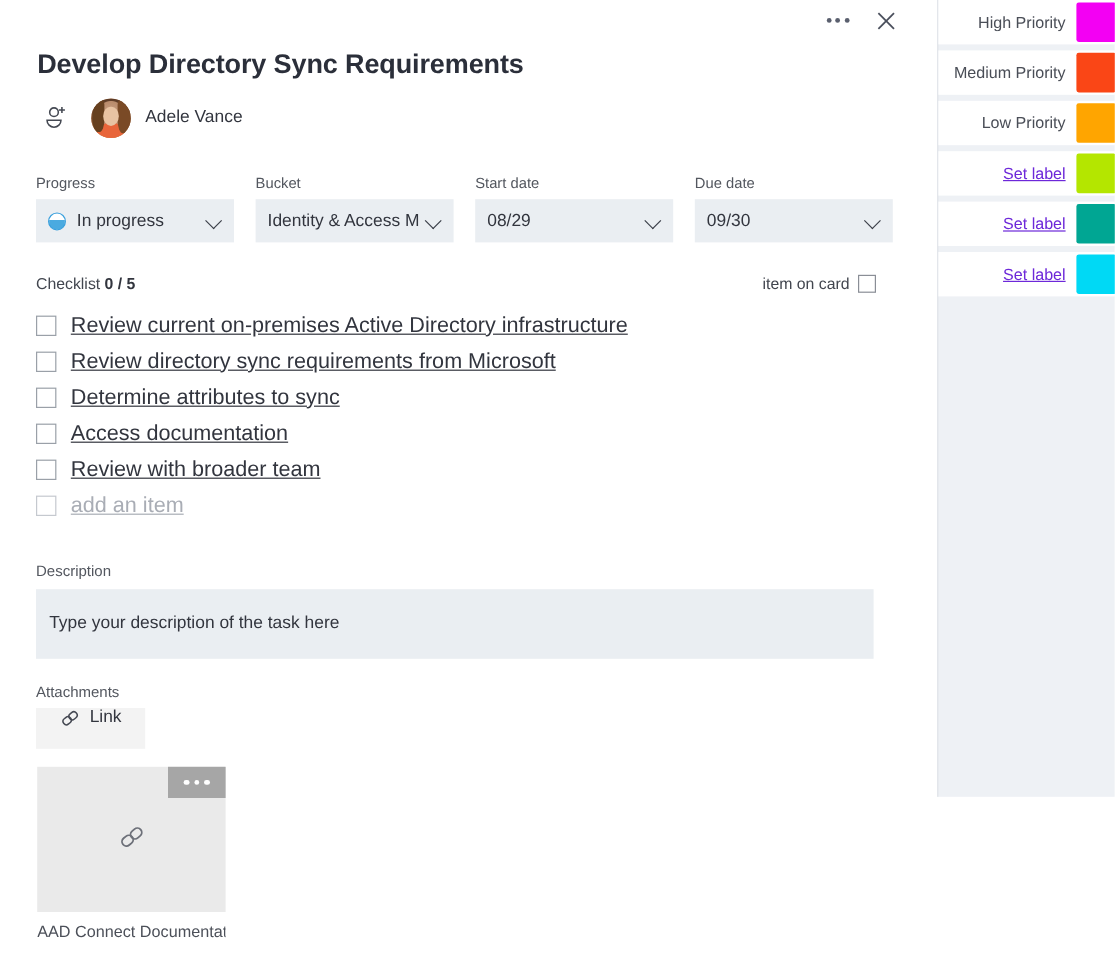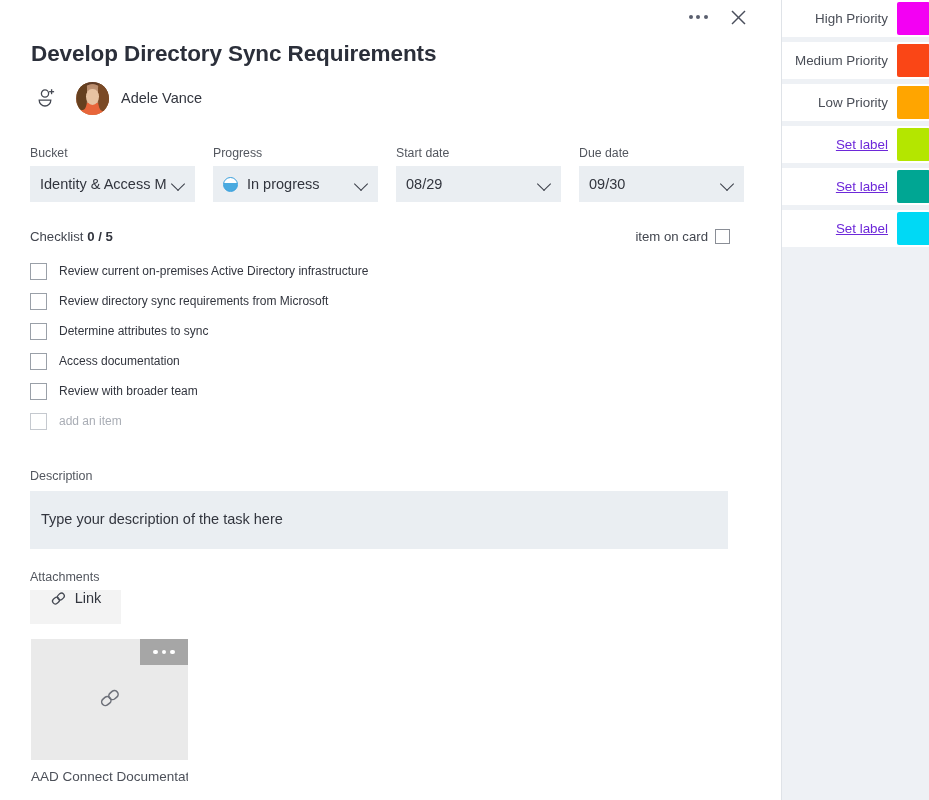--- a/index.html
+++ b/index.html
@@ -222,23 +222,24 @@
     align-items: center;
     height: 30px;
     cursor: pointer;
   }
   .cl-item .cbox {
     width: 17px; height: 17px;
     border: 1.4px solid #9aa0a8;
     margin-right: 12px;
   }
   .cl-item .cl-text {
-    font-size: 12px;
+    font-size: 18px;
     color: #32353e;
     white-space: nowrap;
+    text-decoration: underline;
   }
   .cl-item.placeholder .cl-text { color: #a9adb5; }
   .cl-item.placeholder .cbox { border-color: #c5c9cf; }
 
   
   .desc-label {
     position: absolute;
     left: 30px; top: 469px;
     font-size: 12.5px;
     color: #53575f;
@@ -313,21 +314,21 @@
     color: #4c5059;
     white-space: nowrap;
     overflow: hidden;
   }
 
   
   .label-panel {
     position: absolute;
     left: 781px; top: 0;
     width: 148px;
-    height: 800px;
+    height: 664px;
     background: #eef1f5;
     border-left: 1px solid #dfe3e8;
   }
   .label-list {
     position: absolute;
     left: 0; top: 0;
     width: 148px;
   }
   .label-row {
     position: relative;
@@ -396,32 +397,32 @@
         <div class="av-side-l"></div>
         <div class="av-side-r"></div>
         <div class="av-face"></div>
       </div>
       <div class="assignee-name">Adele Vance</div>
     </div>
 
     <div class="fields-row">
 
       <div class="field">
-        <div class="field-label">Bucket</div>
-        <div class="field-control">
-          <span class="fc-text">Identity &amp; Access M</span>
-          <span class="chevron"></span>
-        </div>
-      </div>
-
-      <div class="field">
         <div class="field-label">Progress</div>
         <div class="field-control">
           <span class="progress-icon"></span>
           <span class="fc-text">In progress</span>
+          <span class="chevron"></span>
+        </div>
+      </div>
+
+      <div class="field">
+        <div class="field-label">Bucket</div>
+        <div class="field-control">
+          <span class="fc-text">Identity &amp; Access M</span>
           <span class="chevron"></span>
         </div>
       </div>
 
       <div class="field">
         <div class="field-label">Start date</div>
         <div class="field-control">
           <span class="fc-text">08/29</span>
           <span class="chevron"></span>
         </div>

